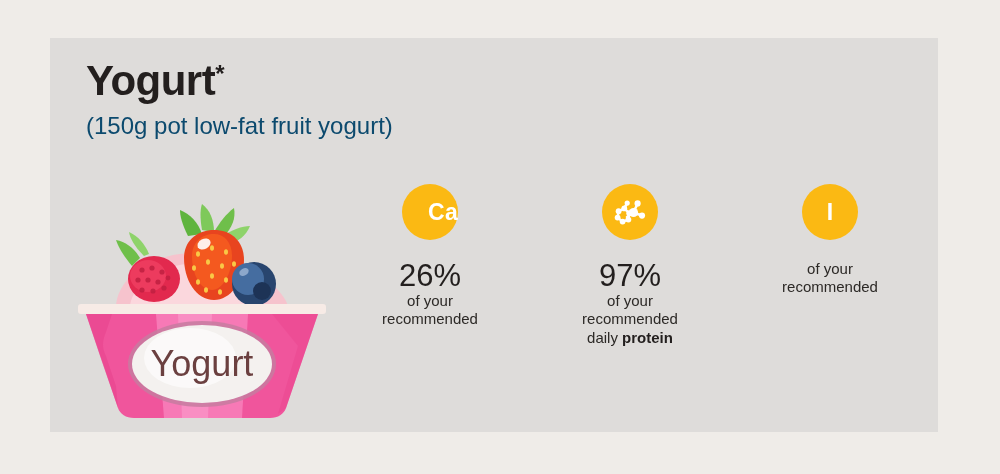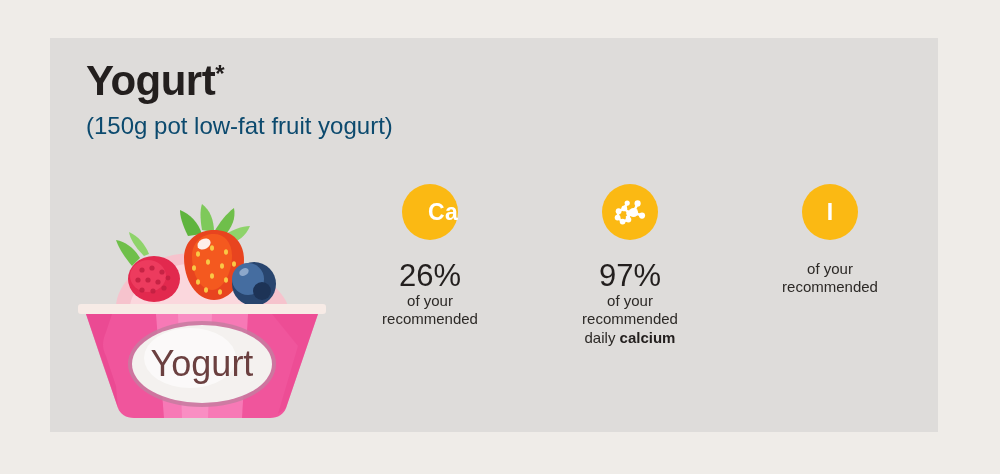--- a/index.html
+++ b/index.html
@@ -249,21 +249,21 @@
             </g>
             <g stroke="#ffffff" stroke-width="2.4" fill="none">
               <path d="M11.3 13.4 L5.6 16.2 L4.6 22.6 L9.6 26.6 L15.4 24.6 L16.2 18.2 Z"></path>
             </g>
           </svg>
         </div>
         <div class="pct">97%</div>
         <div class="desc">
           <div>of your</div>
           <div>recommended</div>
-          <div><span>daily </span><b>calcium</b></div>
+          <div><span>daily </span><b>protein</b></div>
         </div>
       </div>
 
       <div class="nutrient">
         <div class="badge" style="background: rgb(251, 185, 19);">
           <span class="badge-text">I</span>
         </div>
         <div class="desc">
           <div>of your</div>
           <div>recommended</div>

